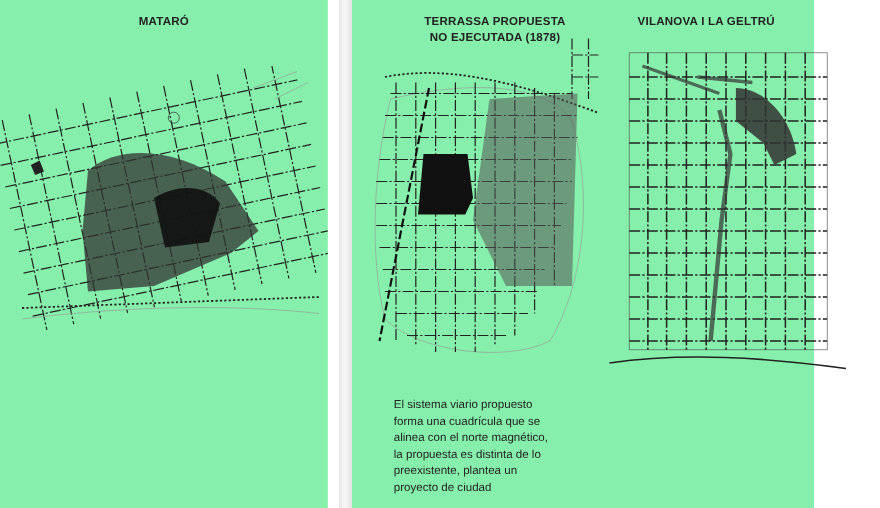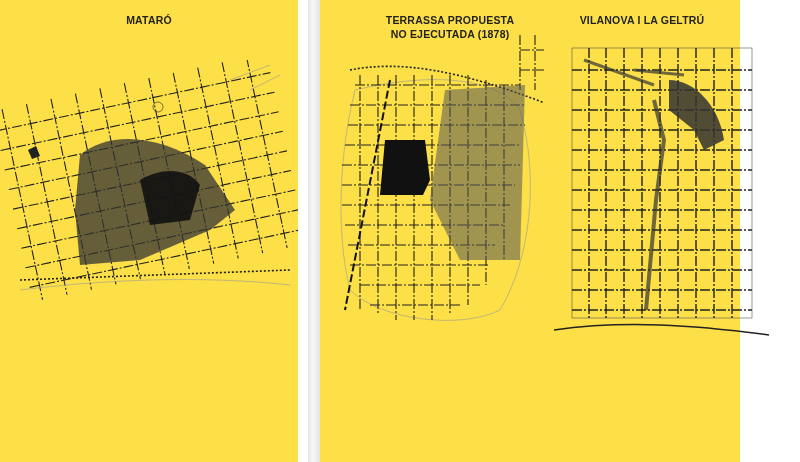--- a/index.html
+++ b/index.html
@@ -1,18 +1,18 @@
 <!DOCTYPE html>
 <html><head>
 <meta charset="utf-8">
 <style>
   html, body { margin:0; padding:0; }
   body { width:800px; height:462px; background:#fff; position:relative; overflow:hidden;
          font-family:"Liberation Sans", sans-serif; }
-  .panel { position:absolute; top:0; height:462px; background:#fde047; }
+  .panel { position:absolute; top:0; height:462px; background:#86efac; }
   .sep { position:absolute; top:0; height:462px; width:12px;
          background:linear-gradient(to right,#e6e6e6,#f6f6f6 40%,#f2f2f2 60%,#e2e2e2); }
   .title { position:absolute; left:0; right:0; text-align:center; font-weight:bold;
            font-size:10.5px; color:#222; line-height:14px; letter-spacing:0.2px; }
   .desc { position:absolute; font-size:10.5px; line-height:15px; color:#222; white-space:pre-line; }
   svg.map { position:absolute; }
   .st { stroke:#222; fill:none; stroke-width:1.1; stroke-dasharray:10 2 2 2; }
   .thin { stroke:#999; fill:none; stroke-width:0.6; }
   .rail { stroke:#222; fill:none; stroke-width:1.6; stroke-dasharray:2 2; }
 </style>
@@ -48,20 +48,26 @@
     <g class="st">
       <path d="M35 55 H200 M30 75 H205 M28 95 H205 M25 115 H200 M22 135 H200 M22 155 H195 M22 175 H190 M25 195 H185 M28 215 H175 M30 235 H170 M40 255 H160 M50 275 H140"></path>
       <path d="M40 45 V280 M58 45 V285 M76 45 V290 M94 45 V290 M112 45 V290 M130 45 V285 M148 45 V275 M166 50 V255 M184 55 V230"></path>
       <path d="M200 5 V60 M215 5 V60 M228 5 V60 M200 20 H230 M200 40 H230"></path>
     </g>
     <path d="M30 40 C80 30,140 40,230 75" class="rail"></path>
     <path d="M70 50 L25 280" style="stroke:#111;stroke-width:2;fill:none;stroke-dasharray:8 3"></path>
     <path d="M125 60 L205 55 L200 230 L140 230 L110 170 Z" fill="#555" opacity="0.55"></path>
     <path d="M65 110 H105 L110 150 L103 165 H60 Z" fill="#111"></path>
   </svg>
+  <div class="desc" style="left:38px;top:361px;">El sistema viario propuesto
+forma una cuadrícula que se
+alinea con el norte magnético,
+la propuesta es distinta de lo
+preexistente, plantea un
+proyecto de ciudad</div>
 </div>
 
 <div class="sep" style="left:560px;"></div>
 
 <div class="panel" style="left:544px;width:196px;">
   <div class="title" style="top:13px;">VILANOVA I LA GELTRÚ</div>
   <svg class="map" width="228" height="310" style="left:0;top:40px;" viewBox="0 0 228 310">
     <rect x="28" y="8" width="180" height="270" class="thin" style="stroke:#555"></rect>
     <g class="st" style="stroke-width:1.4">
       <path d="M28 30 H208 M28 50 H208 M28 70 H208 M28 90 H208 M28 110 H208 M28 130 H208 M28 150 H208 M28 170 H208 M28 190 H208 M28 210 H208 M28 230 H208 M28 250 H208 M28 270 H208"></path>

